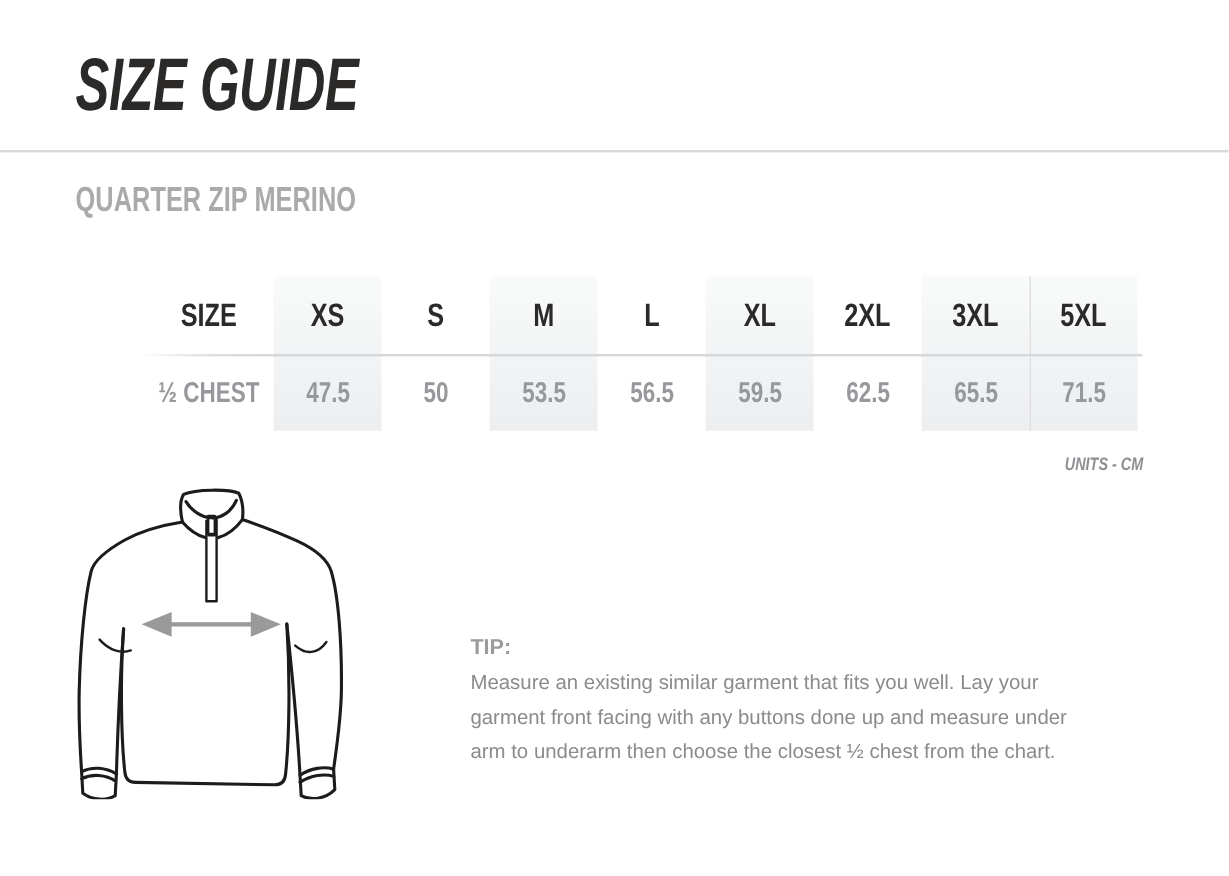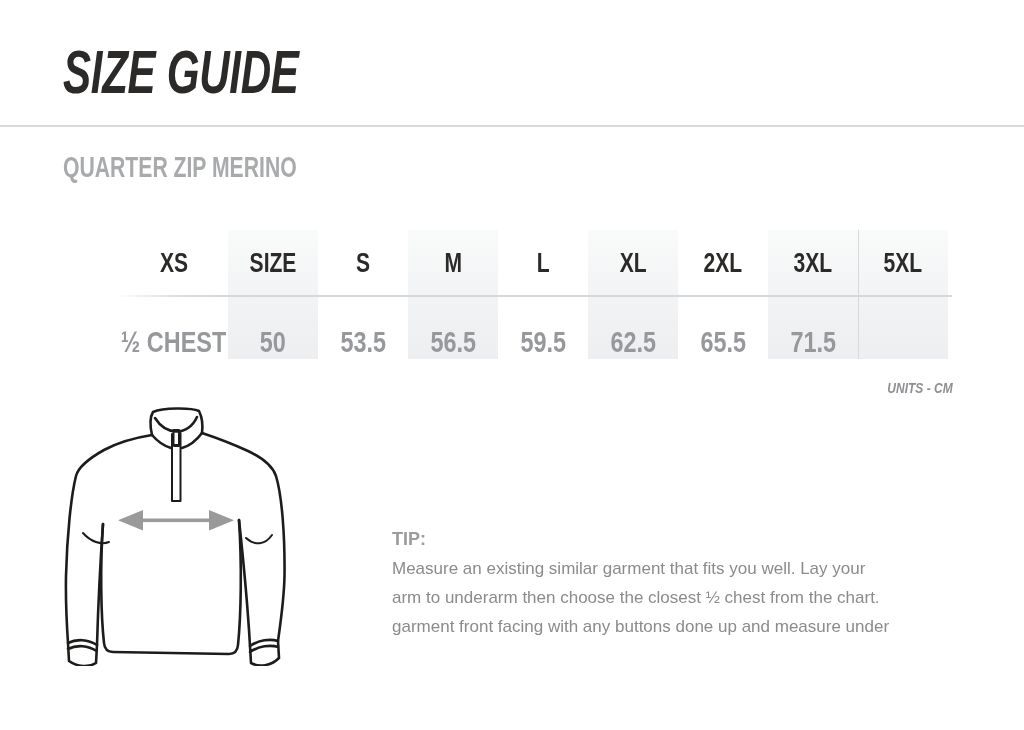--- a/index.html
+++ b/index.html
@@ -27,21 +27,21 @@
         background:linear-gradient(180deg,#f9fafa 0%,#f3f4f5 45%,#eceef0 100%);}
   .band.b1{left:108px}.band.b2{left:288px}.band.b3{left:468px}.band.b4{left:648px}
   .band.b5{left:738px;border-left:1px solid #d6d8d9;box-sizing:border-box;}
   .row-divider{position:absolute;left:-4px;top:65px;width:836px;height:2px;z-index:2;
         background:linear-gradient(90deg,rgba(213,215,216,0) 0px,rgba(213,215,216,0.85) 62px,#d5d7d8 115px,#d5d7d8 100%);}
   .grid{position:relative;z-index:3;display:grid;width:828px;height:129px;
         grid-template-columns:108px repeat(8,90px);grid-template-rows:66px 63px;}
   .cell{display:flex;align-items:center;justify-content:center;white-space:nowrap;}
   .cell .cond{display:inline-block;transform:scaleX(0.78);transform-origin:center center;}
   .hdr{font-weight:bold;font-size:27px;color:#2b2a28;}
-  .val{font-weight:bold;font-size:30px;color:#96989b;align-items:flex-end;}
+  .val{font-weight:bold;font-size:24px;color:#96989b;}
   
   .units{
     position:absolute;right:71px;top:378px;
     font-size:15px;line-height:20px;font-weight:bold;font-style:italic;
     color:#8d8f92;white-space:nowrap;text-align:right;
   }
   .units .cond{display:inline-block;transform:scaleX(0.8);transform-origin:right center;}
   
   .garment{position:absolute;left:63px;top:406px;}
   
@@ -62,24 +62,24 @@
 
   <div class="chart">
     <div class="band b1"></div>
     <div class="band b2"></div>
     <div class="band b3"></div>
     <div class="band b4"></div>
     <div class="band b5"></div>
     <div class="row-divider"></div>
     <div class="grid">
       <div class="cell hdr">
-          <span class="cond">XS</span>
+          <span class="cond">SIZE</span>
         </div>
       <div class="cell hdr">
-          <span class="cond">SIZE</span>
+          <span class="cond">XS</span>
         </div>
       <div class="cell hdr">
           <span class="cond">S</span>
         </div>
       <div class="cell hdr">
           <span class="cond">M</span>
         </div>
       <div class="cell hdr">
           <span class="cond">L</span>
         </div>
@@ -91,20 +91,23 @@
         </div>
       <div class="cell hdr">
           <span class="cond">3XL</span>
         </div>
       <div class="cell hdr">
           <span class="cond">5XL</span>
         </div>
 
       <div class="cell val">
           <span class="cond">½ CHEST</span>
+        </div>
+      <div class="cell val">
+          <span class="cond">47.5</span>
         </div>
       <div class="cell val">
           <span class="cond">50</span>
         </div>
       <div class="cell val">
           <span class="cond">53.5</span>
         </div>
       <div class="cell val">
           <span class="cond">56.5</span>
         </div>
@@ -160,18 +163,18 @@
       <rect x="68" y="112.5" width="90" height="3.6"></rect>
       <path d="M55,114.3 L80,104 L80,124.6 Z"></path>
       <path d="M171,114.3 L146,104 L146,124.6 Z"></path>
     </g>
   </svg>
 
   <div class="tip">
     <div class="tip-heading">TIP:</div>
     <div class="tip-body">
       <div>Measure an existing similar garment that fits you well. Lay your</div>
+      <div>garment front facing with any buttons done up and measure under</div>
       <div>arm to underarm then choose the closest ½ chest from the chart.</div>
-      <div>garment front facing with any buttons done up and measure under</div>
     </div>
   </div>
 
 </div>
 
 </body></html>

